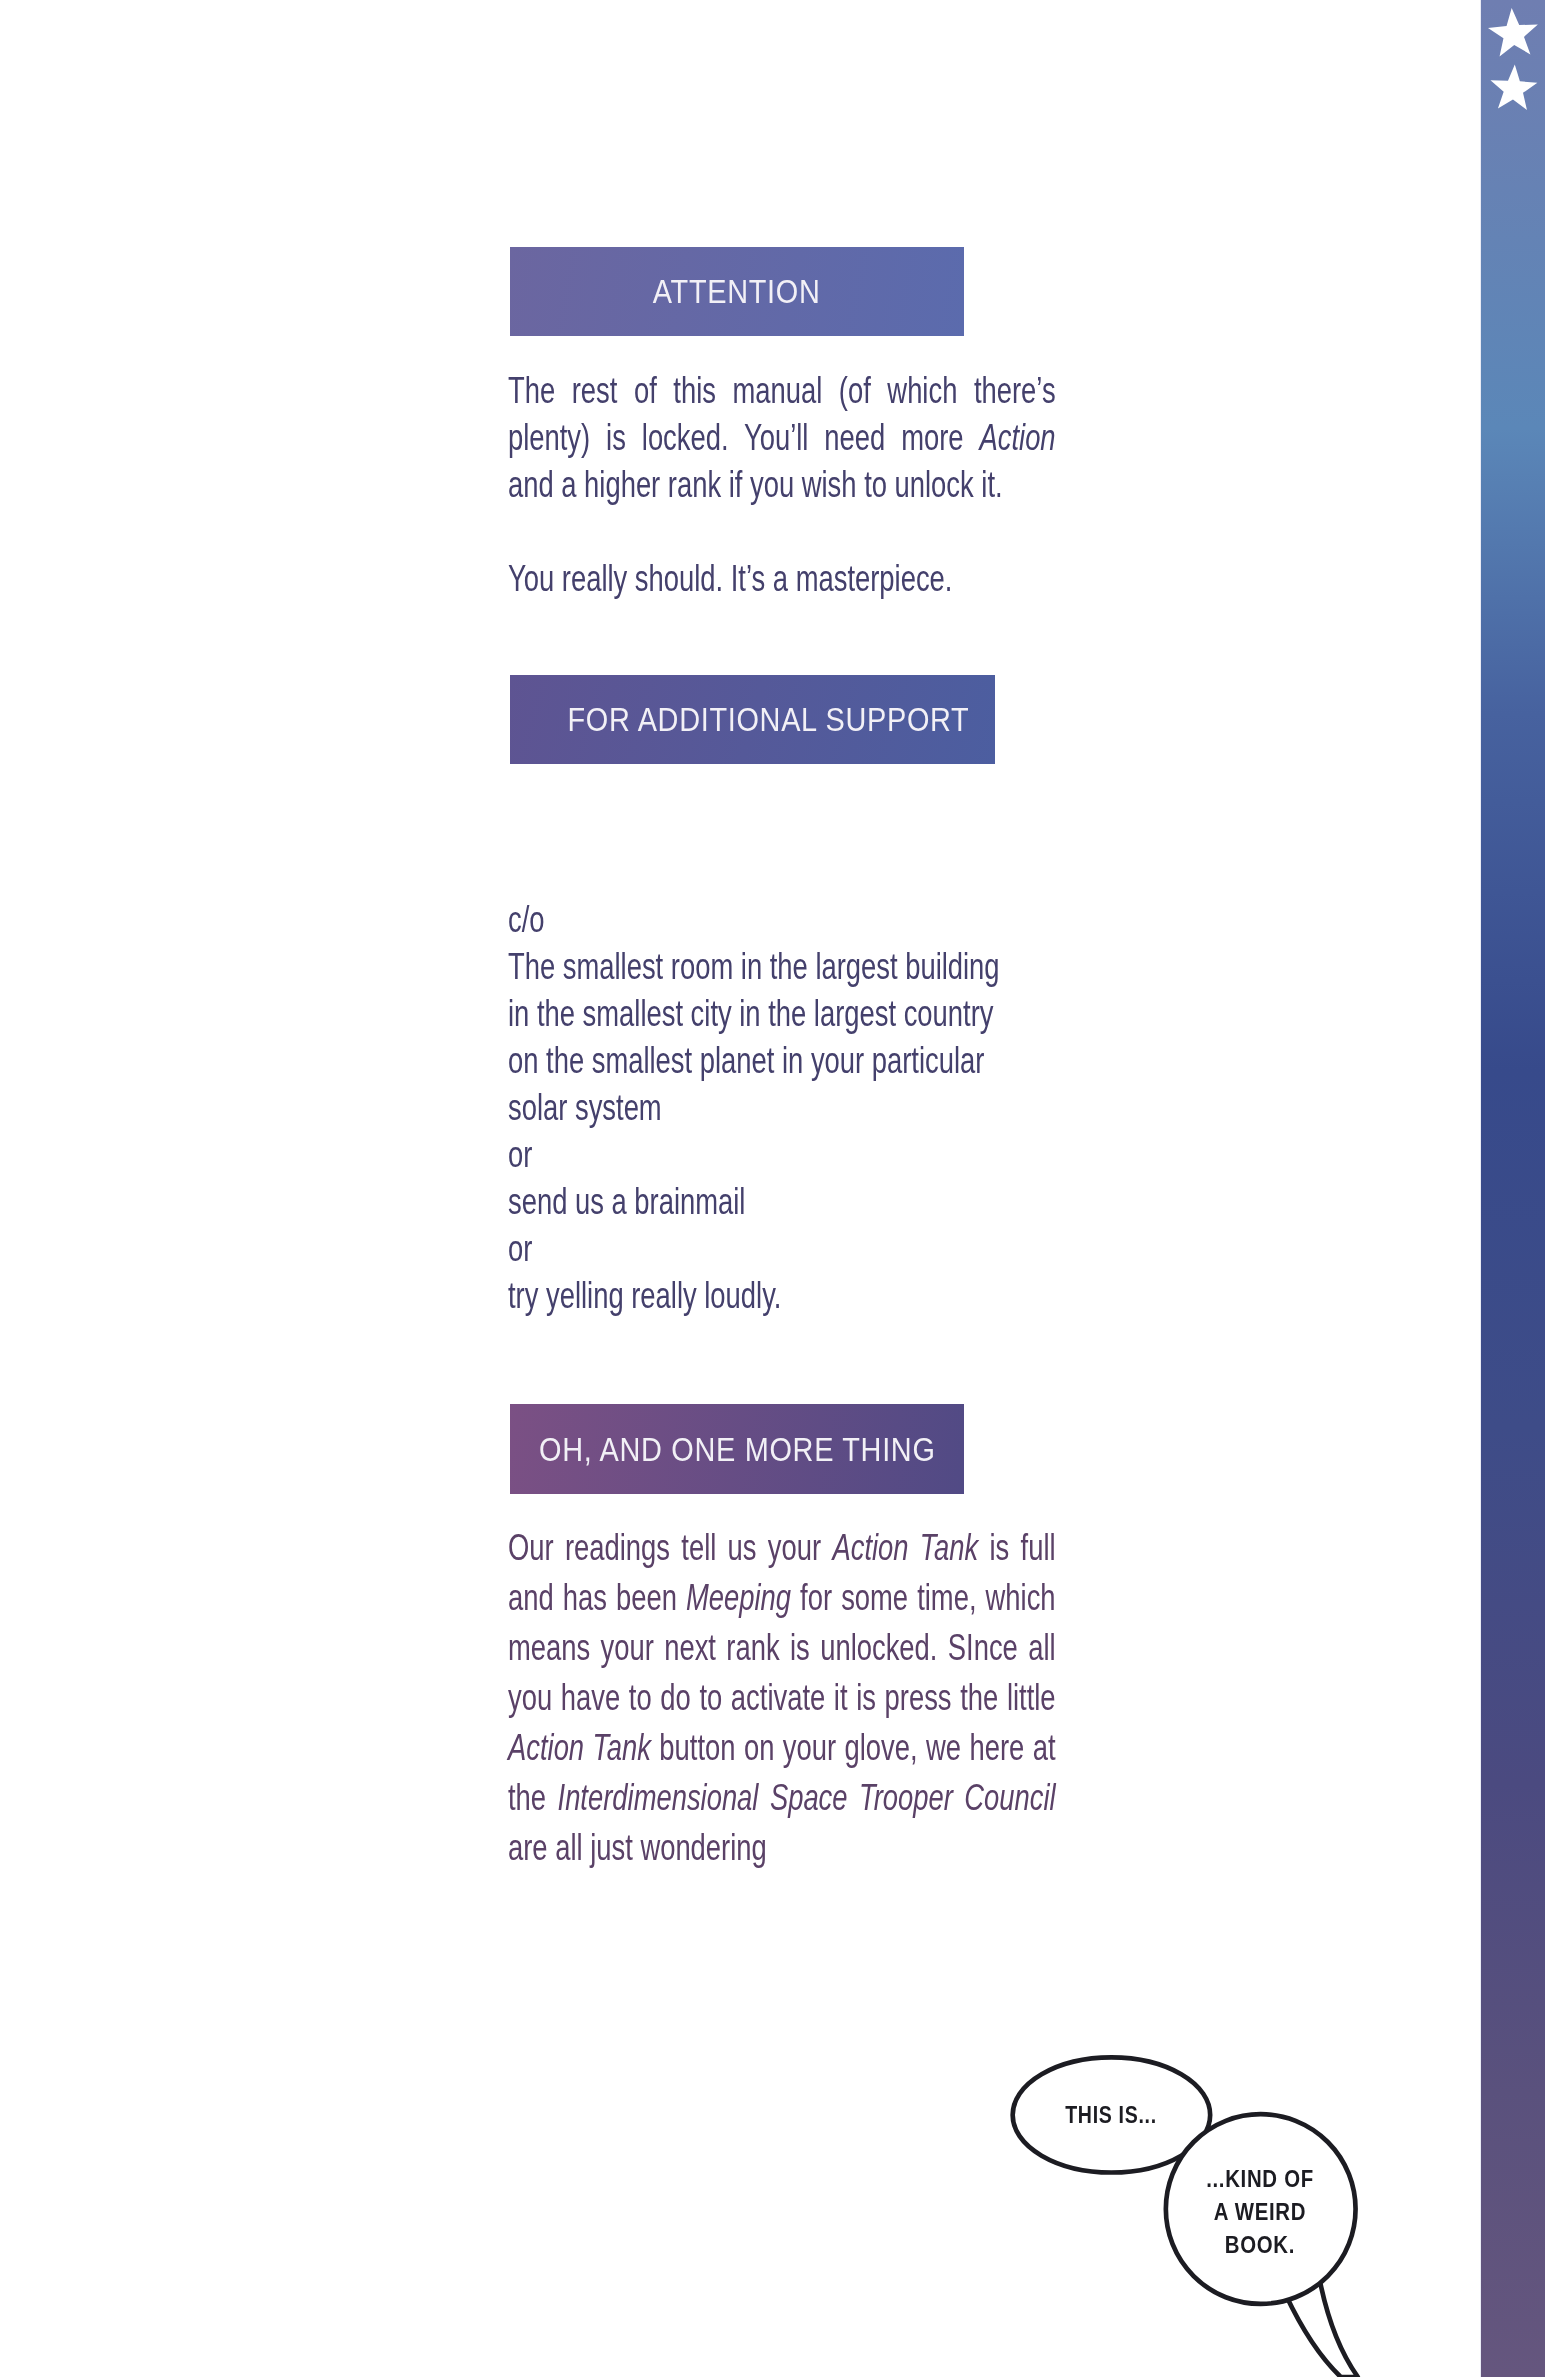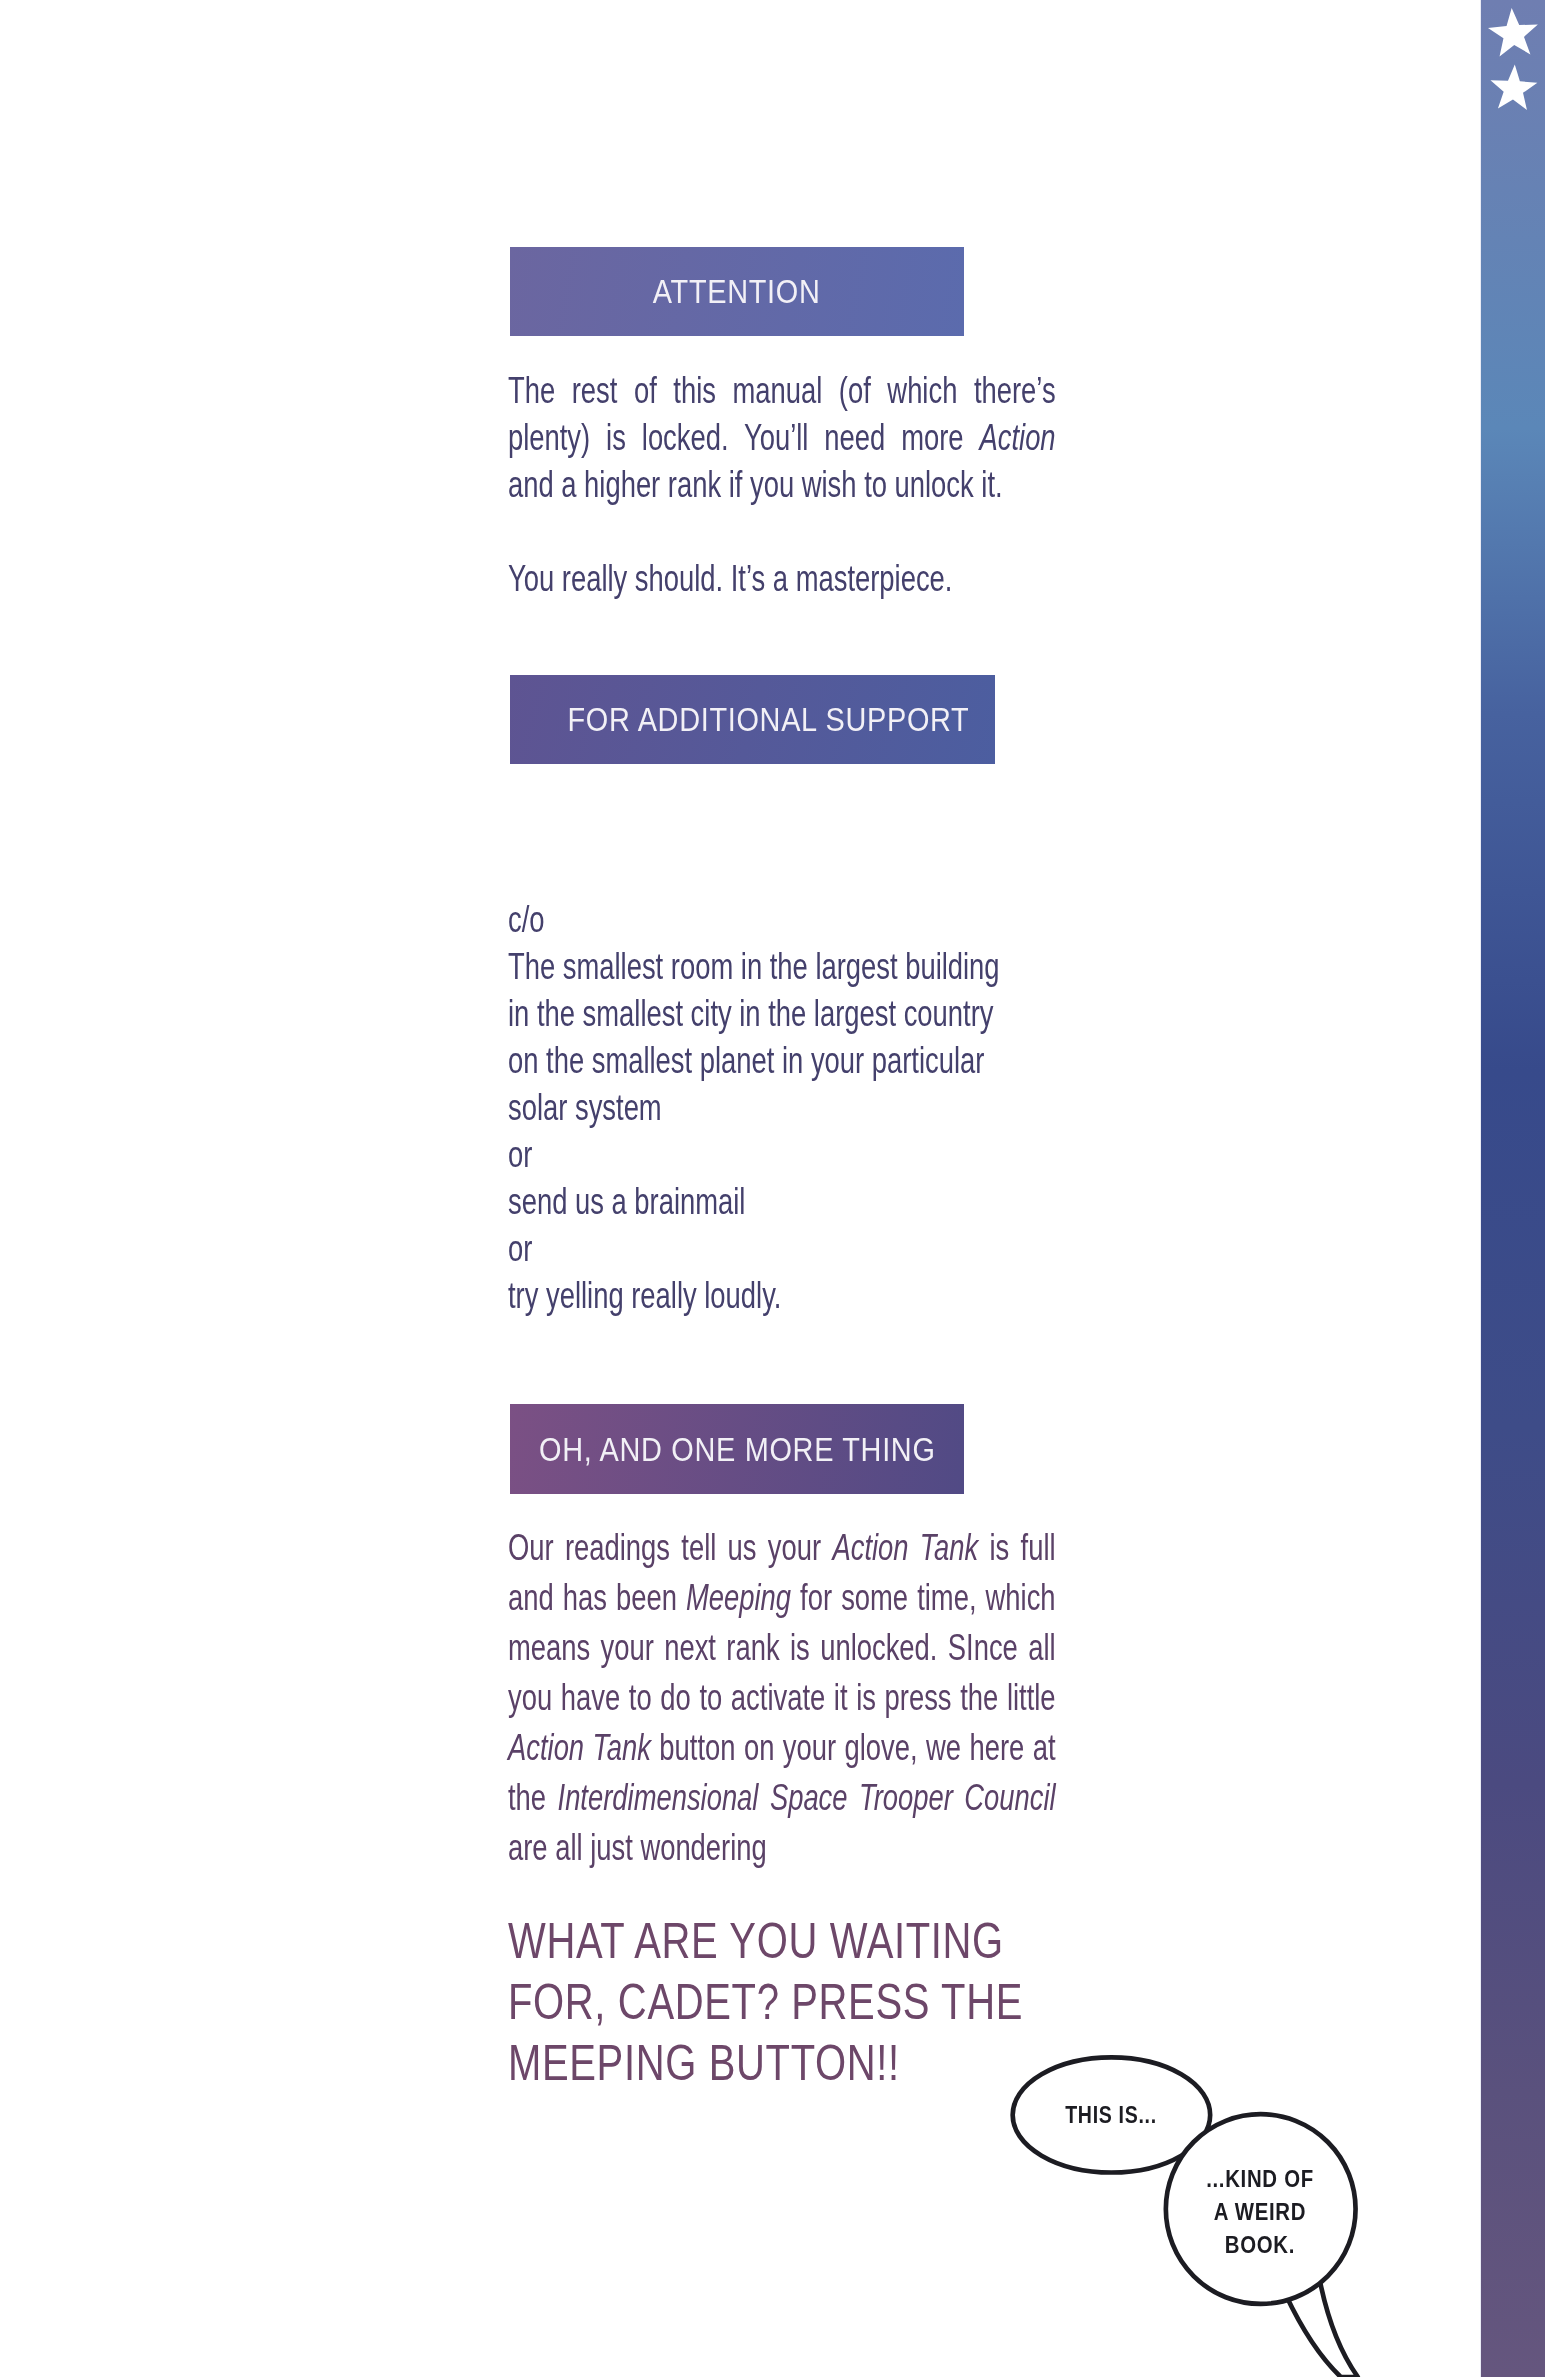--- a/index.html
+++ b/index.html
@@ -110,25 +110,20 @@
   </div>
 
   <div class="hbox hbox3">
     <div class="htext">OH, AND ONE MORE THING</div>
   </div>
 
   <div class="blk p3" style="top:1523px;">
     <div class="cx justify"><span>Our readings tell us your </span><i>Action Tank</i><span> is full and has been </span><i>Meeping</i><span> for some time, which means your next rank is unlocked. SInce all you have to do to activate it is press the little </span><i>Action Tank</i><span> button on your glove, we here at the </span><i>Interdimensional Space Trooper Council</i><span> are all just wondering</span></div>
   </div>
 
-  <div class="blk cta" style="top:1911px;">
-    <div class="cx">WHAT ARE YOU WAITING
-FOR, CADET? PRESS THE
-MEEPING BUTTON!!</div>
-  </div>
 
   <svg class="bubbles-svg" width="405" height="339" viewBox="0 0 520 436">
     <ellipse cx="148" cy="99" rx="127" ry="74" fill="#ffffff" stroke="#1c1c22" stroke-width="6"></ellipse>
     <path d="M 372 330 Q 405 400 443 436 L 465 436 Q 432 390 416 312 Z" fill="#ffffff" stroke="#1c1c22" stroke-width="6" stroke-linejoin="round"></path>
     <circle cx="340" cy="220" r="122" fill="#ffffff" stroke="#1c1c22" stroke-width="6"></circle>
   </svg>
   <div class="btext btext1">THIS IS...</div>
   <div class="btext btext2">...KIND OF
 A WEIRD
 BOOK.</div>

